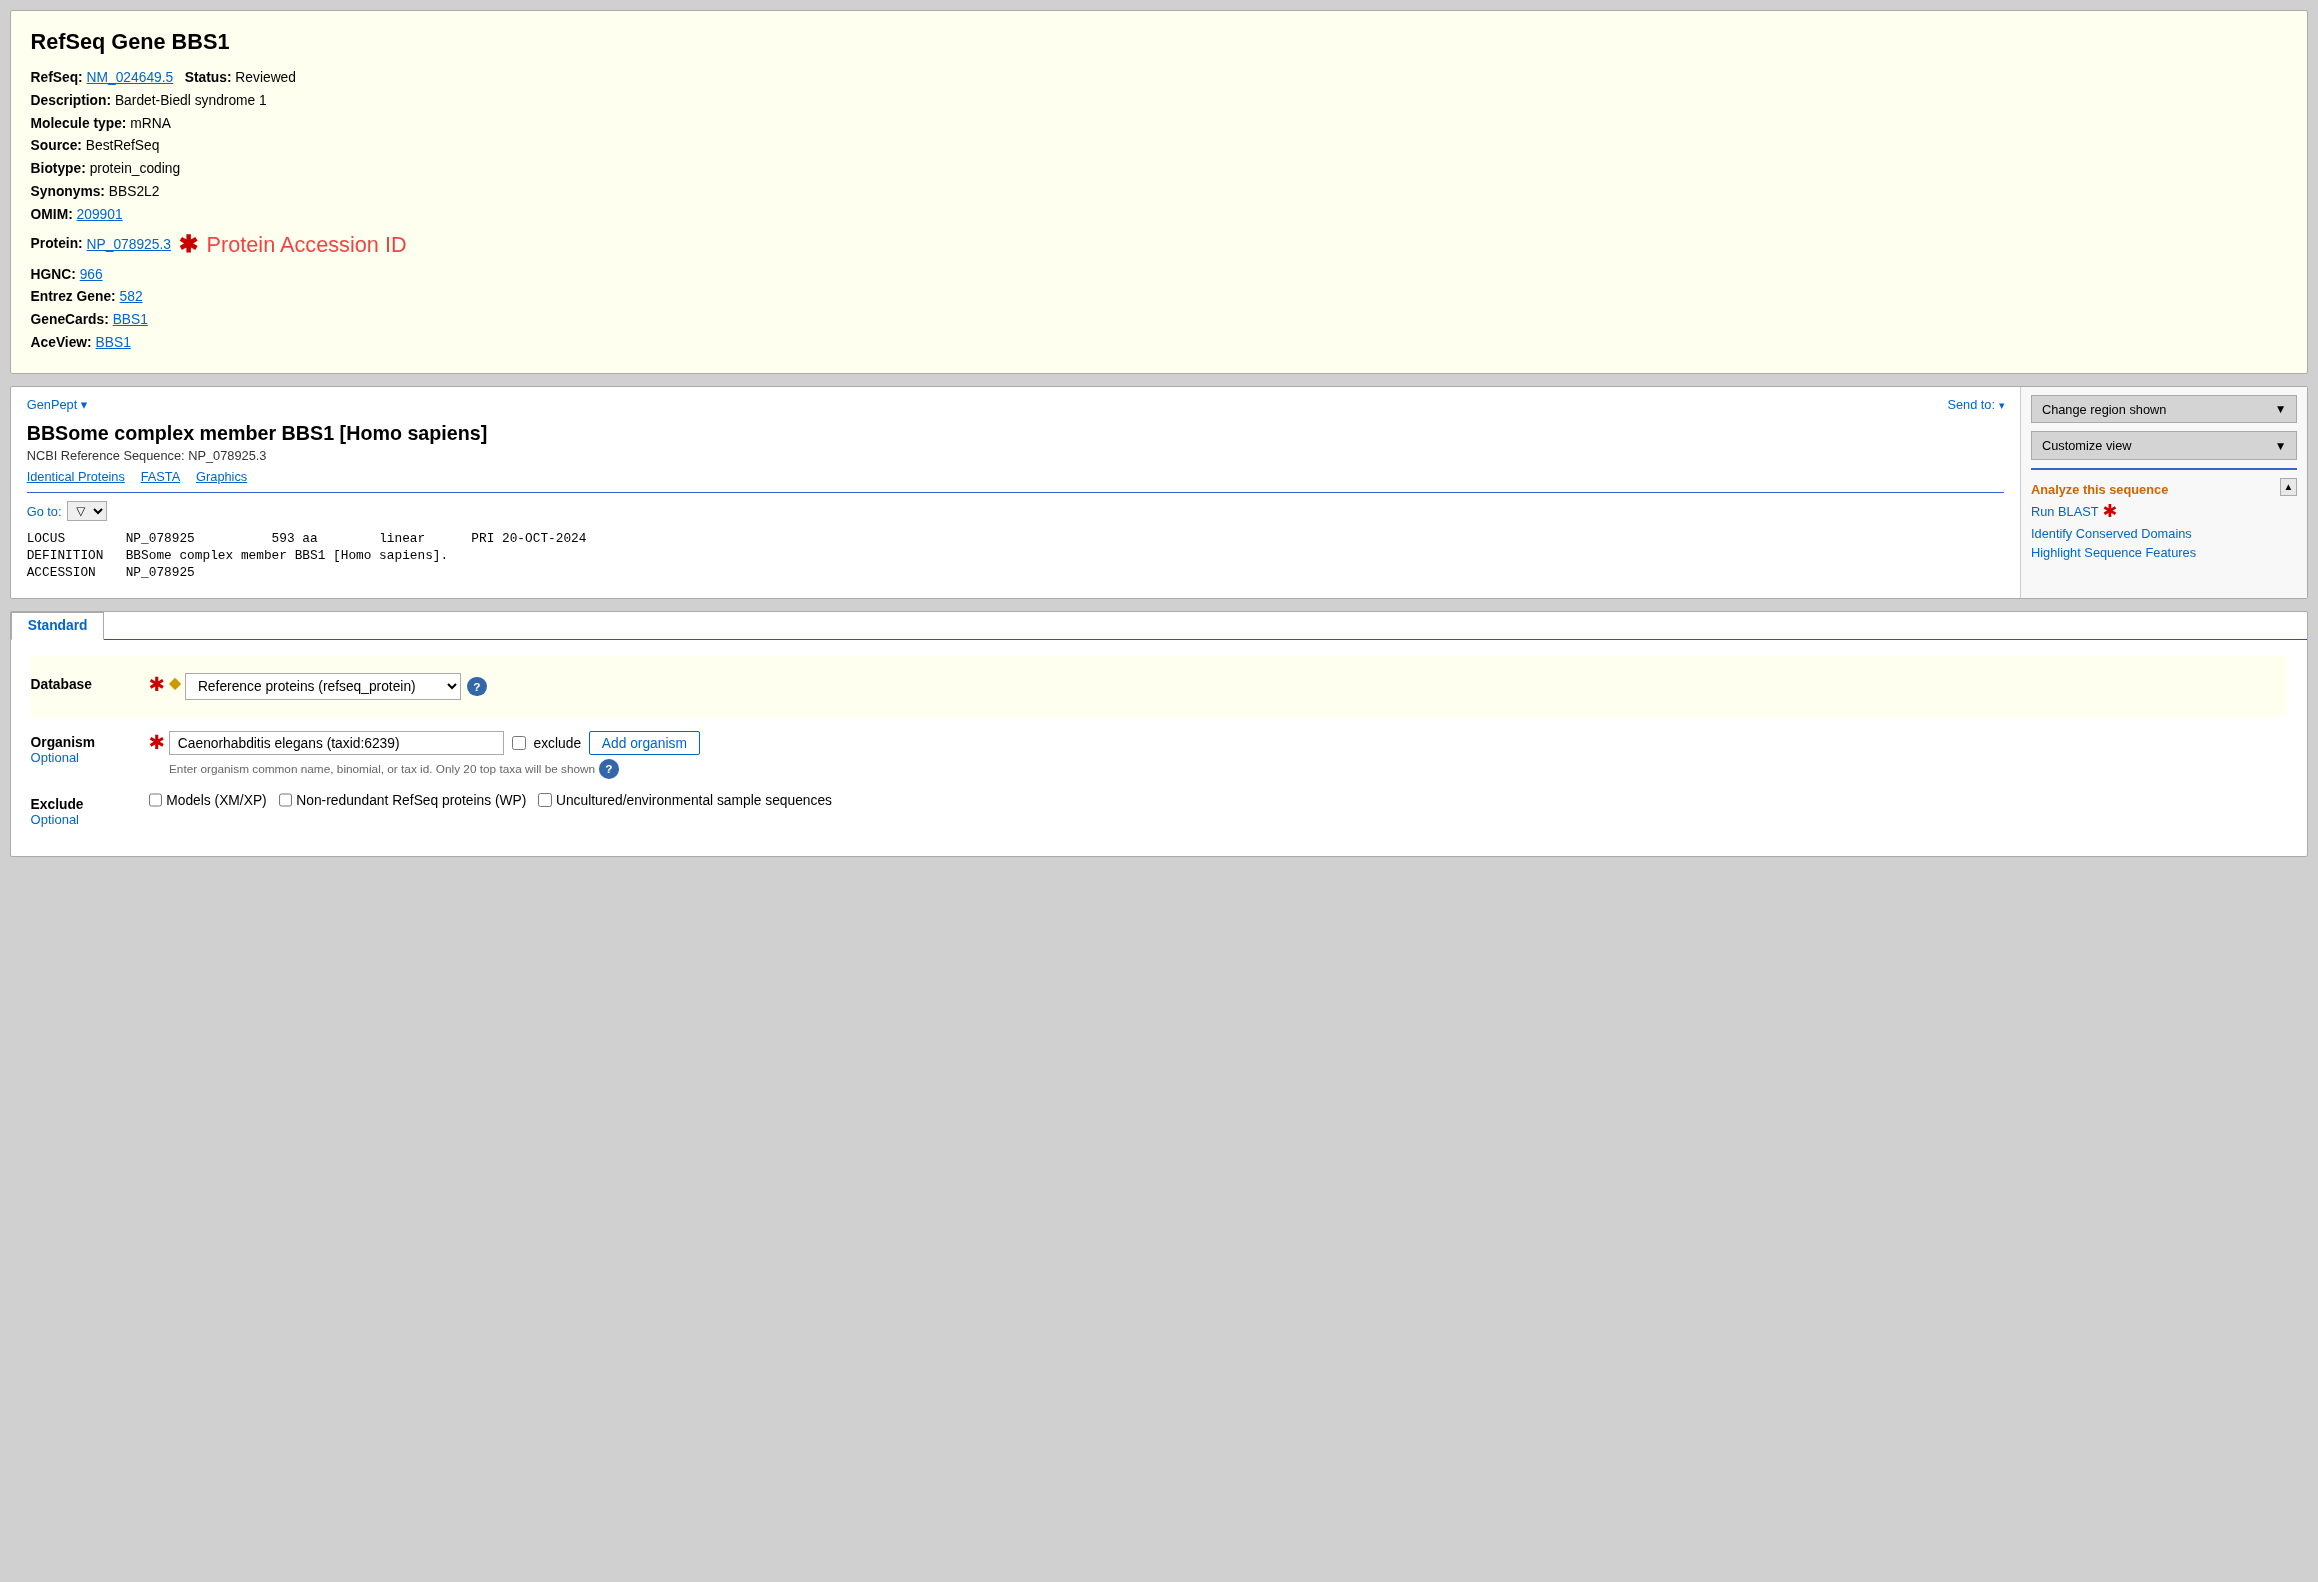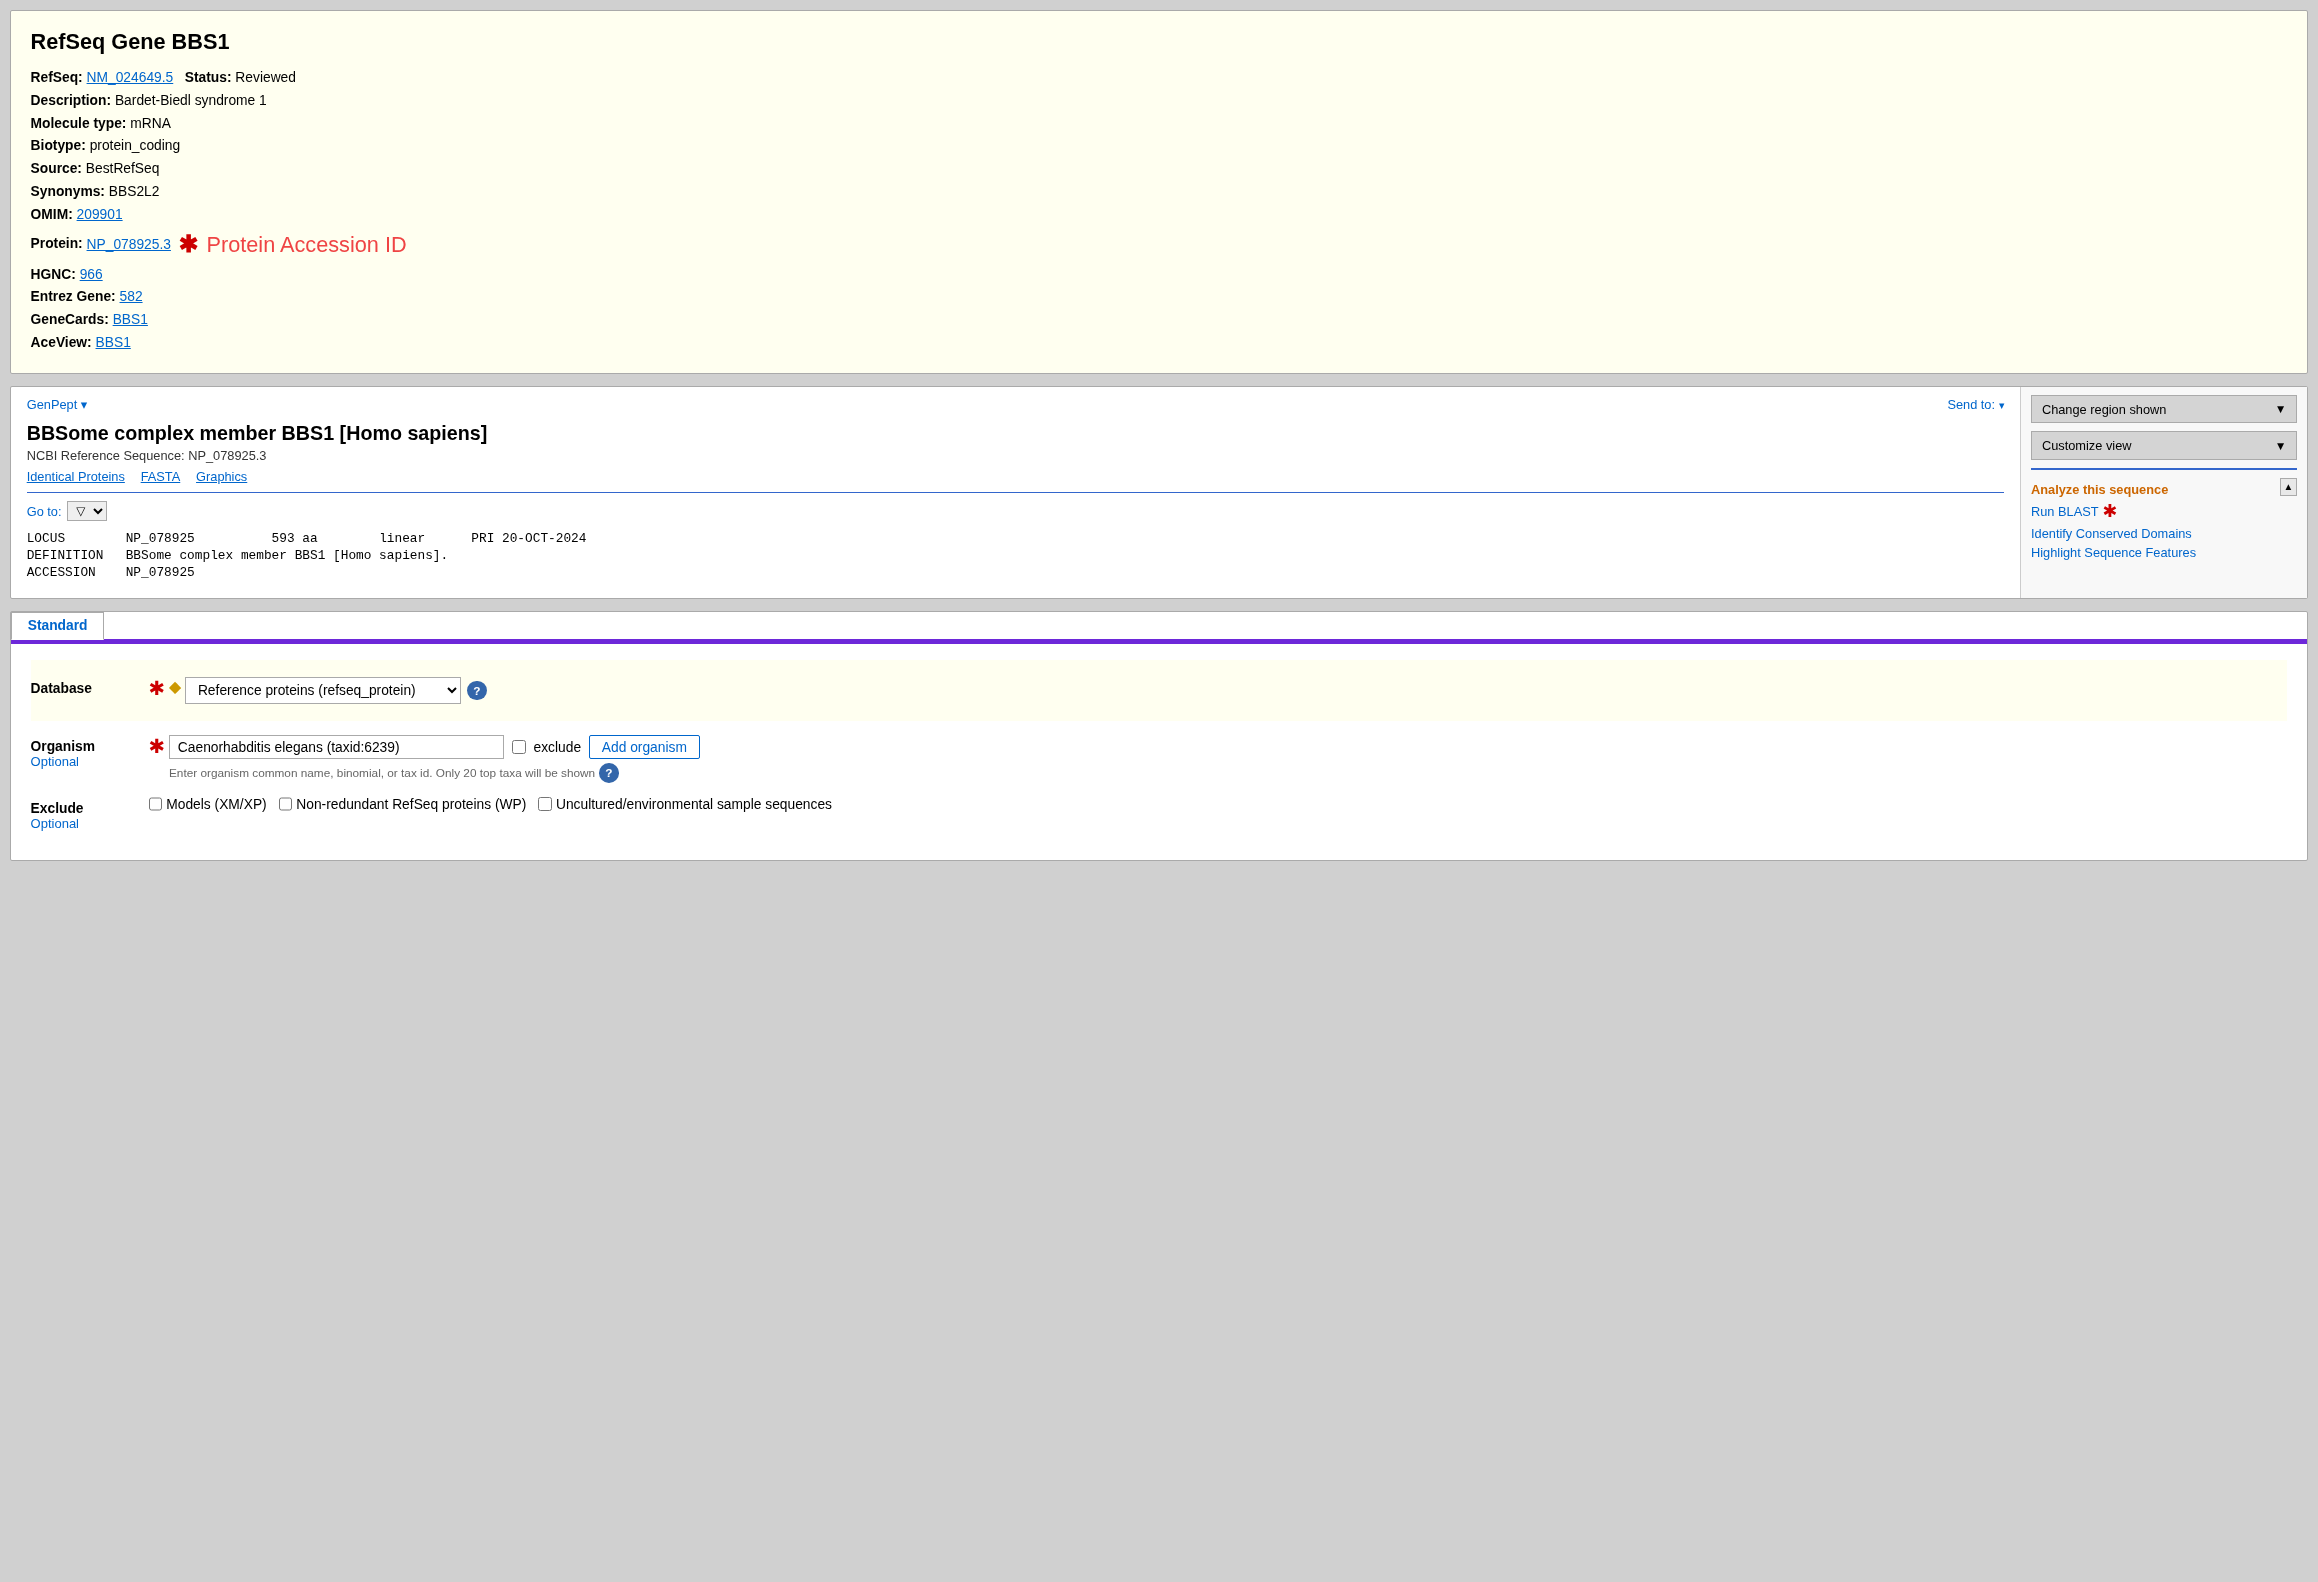--- a/index.html
+++ b/index.html
@@ -177,21 +177,21 @@
     }
 
     
     .blast-panel {
       background: #fff;
       border: 1px solid #aaa;
       border-radius: 2px;
     }
     .blast-tab-bar {
       display: flex;
-      border-bottom: 5px solid #6d28d9;
+      border-bottom: 1px solid #6d28d9;
     }
     .blast-tab {
       background: #e8e8e8;
       border: 1px solid #aaa;
       border-bottom: none;
       padding: 5.9px 15.8px;
       font-size: 13.8px;
       font-weight: bold;
       color: #0066cc;
       cursor: pointer;
@@ -348,27 +348,27 @@
     <span class="label">Description:</span>
     <span>Bardet-Biedl syndrome 1</span>
   </div>
 
   <div class="info-row">
     <span class="label">Molecule type:</span>
     <span>mRNA</span>
   </div>
 
   <div class="info-row">
+    <span class="label">Source:</span>
+    <span>BestRefSeq</span>
+  </div>
+
+  <div class="info-row">
     <span class="label">Biotype:</span>
     <span>protein_coding</span>
-  </div>
-
-  <div class="info-row">
-    <span class="label">Source:</span>
-    <span>BestRefSeq</span>
   </div>
 
   <div class="info-row">
     <span class="label">Synonyms:</span>
     <span>BBS2L2</span>
   </div>
 
   <div class="info-row">
     <span class="label">OMIM:</span>
     <a>209901</a>

